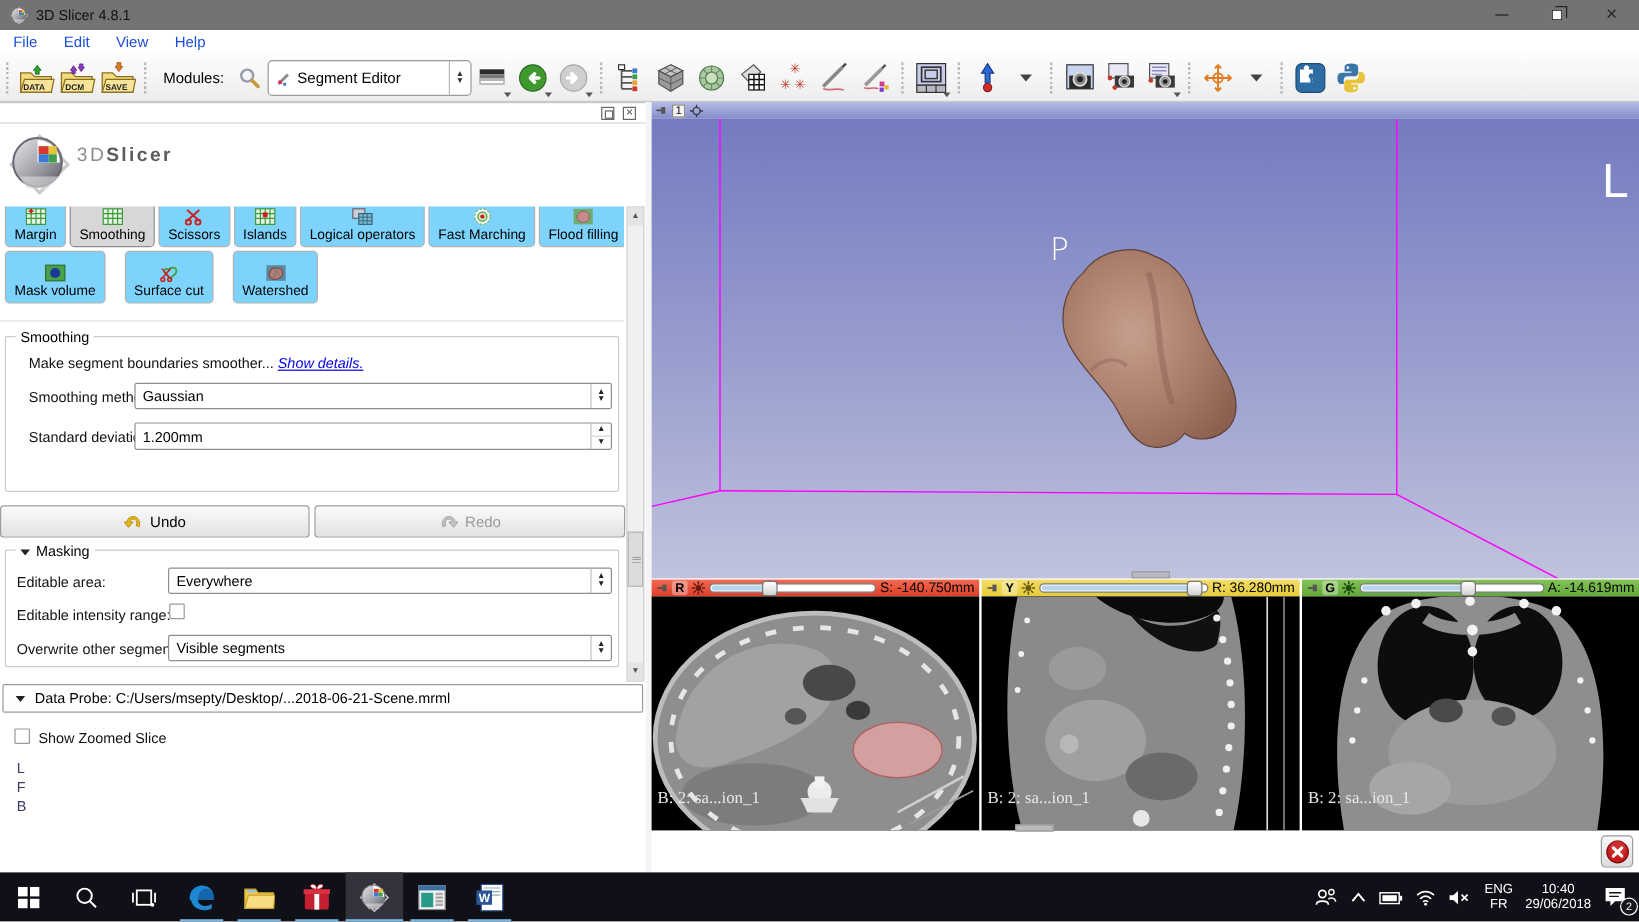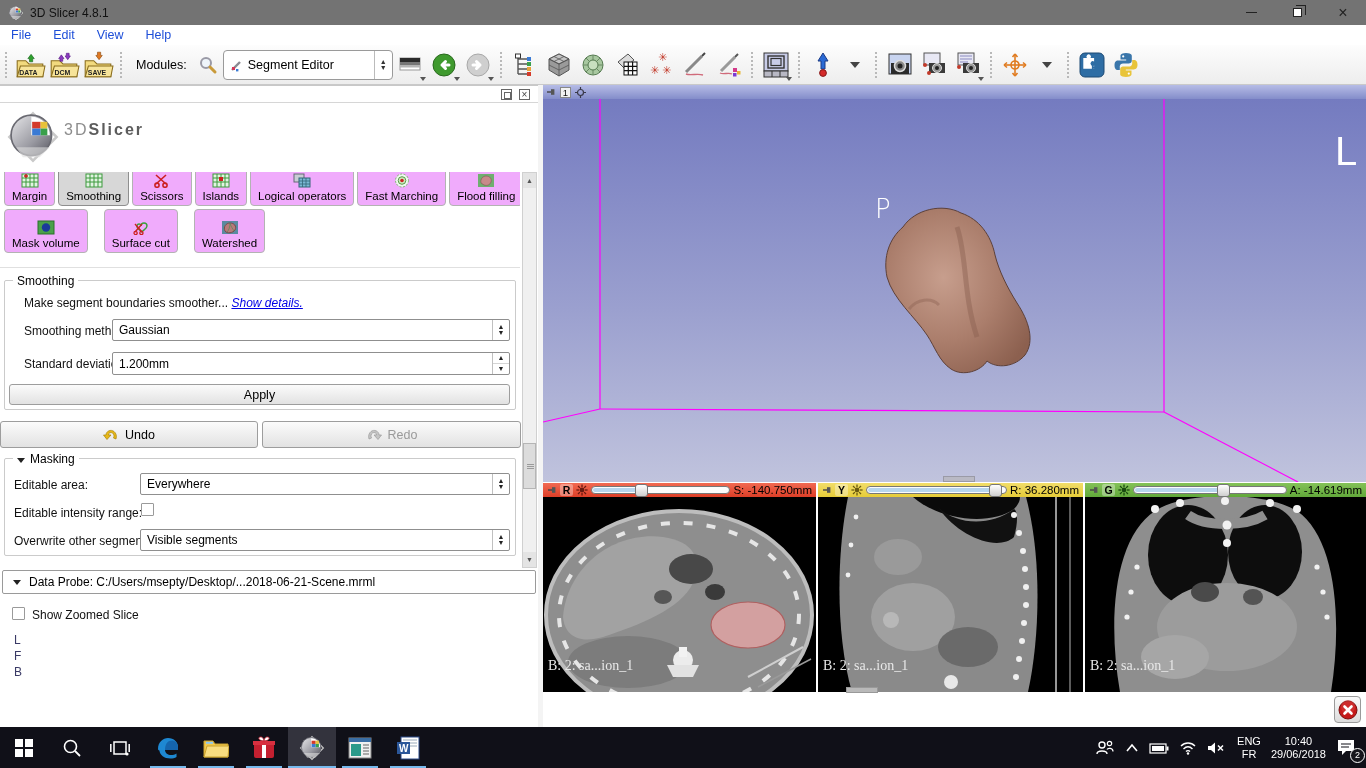--- a/index.html
+++ b/index.html
@@ -44,21 +44,21 @@
   .ph-float { position:absolute; right:26px; top:3px; width:11px; height:11px; border:1px solid #666; background:#fff; }
   .ph-float:before { content:""; position:absolute; left:2px; top:2px; width:5px; height:5px; border:1px solid #666; }
   .ph-close { position:absolute; right:8px; top:3px; width:11px; height:11px; border:1px solid #666; color:#444; font-size:10px; line-height:9px; text-align:center; }
   .logo-row { position:absolute; left:6px; top:20px; height:62px; display:flex; align-items:center; }
   .logo-text { font-size:16px; letter-spacing:2px; color:#8d8d8d; margin-left:4px; margin-top:-14px;}
   .logo-text b { color:#5c5c5c; font-weight:bold; }
   .effects { position:absolute; left:0; top:86px; width:520px; height:96px; overflow:hidden; border-bottom:1px solid #e0e0e0; }
   .fx-row { position:absolute; display:flex; gap:3px; left:4px; }
   .fx-row.r1 { top:-10px; }
   .fx-row.r2 { top:37px;gap:16px; }
-  .fxbtn { height:44px; border:1px solid #b3b3b3; border-radius:4px; background:#f0abfc; display:flex; flex-direction:column; align-items:center; justify-content:flex-end; padding:3px 7px 3px; gap:2px; }
+  .fxbtn { height:44px; border:1px solid #b3b3b3; border-radius:4px; background:#7dd3fc; display:flex; flex-direction:column; align-items:center; justify-content:flex-end; padding:3px 7px 3px; gap:2px; }
   .fxbtn.active { background:#d7d7d7; border-color:#8f8f8f; }
   .fxbtn .fxlabel { font-size:11.5px; white-space:nowrap; }
   .fxicon { width:18px; height:15px; position:relative; }
   .scr { position:absolute; left:522px; top:86px; width:15px; height:396px; background:#f0f0f0; border:1px solid #d0d0d0; }
   .scr .sa { position:absolute; left:0; width:13px; height:15px; background:#e4e4e4; color:#555; font-size:7px; text-align:center; line-height:15px; }
   .scr .thumb { position:absolute; left:0; top:270px; width:13px; height:46px; background:#dcdcdc; border:1px solid #b5b5b5; }
   .scr .thumb:before { content:""; position:absolute; left:3px; top:20px; width:7px; height:5px;
      background:repeating-linear-gradient(#9a9a9a 0 1px, transparent 1px 2px); }
   .group { position:absolute; border:1px solid #cbcbcb; border-radius:2px; background:#fff; }
   .group-title { position:absolute; top:-7px; left:8px; background:#fff; padding:0 4px; font-size:12px; }
@@ -525,23 +525,20 @@
         </div>
     </div>
     <div class="flabel" style="left:24px; top:271px;">Standard deviation:</div>
     <div class="spinbox" style="left:112px; top:266px; width:398px;">
       <span class="val">1.200mm</span>
       <div class="btns">
           <div>▲</div>
           <div>▼</div>
         </div>
     </div>
-    <div class="pushbtn" style="left:9px; top:298px; width:501px; height:21px;">
-      <span>Apply</span>
-    </div>
 
     <div class="pushbtn" style="left:0px; top:335px; width:258px; height:27px;">
       <svg width="16" height="14" viewBox="0 0 16 14">
         <path d="M3 7 C3 3 8 1 11 3.5 C13 5 14 8 13 11 L10.5 10 C11.5 8 11 6 9.5 5 C7.5 3.8 5.5 5 5.5 7 L8 7 L4 11.5 L0.5 7 Z" fill="#e8b818" stroke="#a8840a" stroke-width=".7"></path>
       </svg>
       <span>Undo</span>
     </div>
     <div class="pushbtn disabled" style="left:262px; top:335px; width:259px; height:27px;">
       <svg width="16" height="14" viewBox="0 0 16 14">
         <path d="M13 7 C13 3 8 1 5 3.5 C3 5 2 8 3 11 L5.5 10 C4.5 8 5 6 6.5 5 C8.5 3.8 10.5 5 10.5 7 L8 7 L12 11.5 L15.5 7 Z" fill="#c4c4c4" stroke="#9a9a9a" stroke-width=".7"></path>

